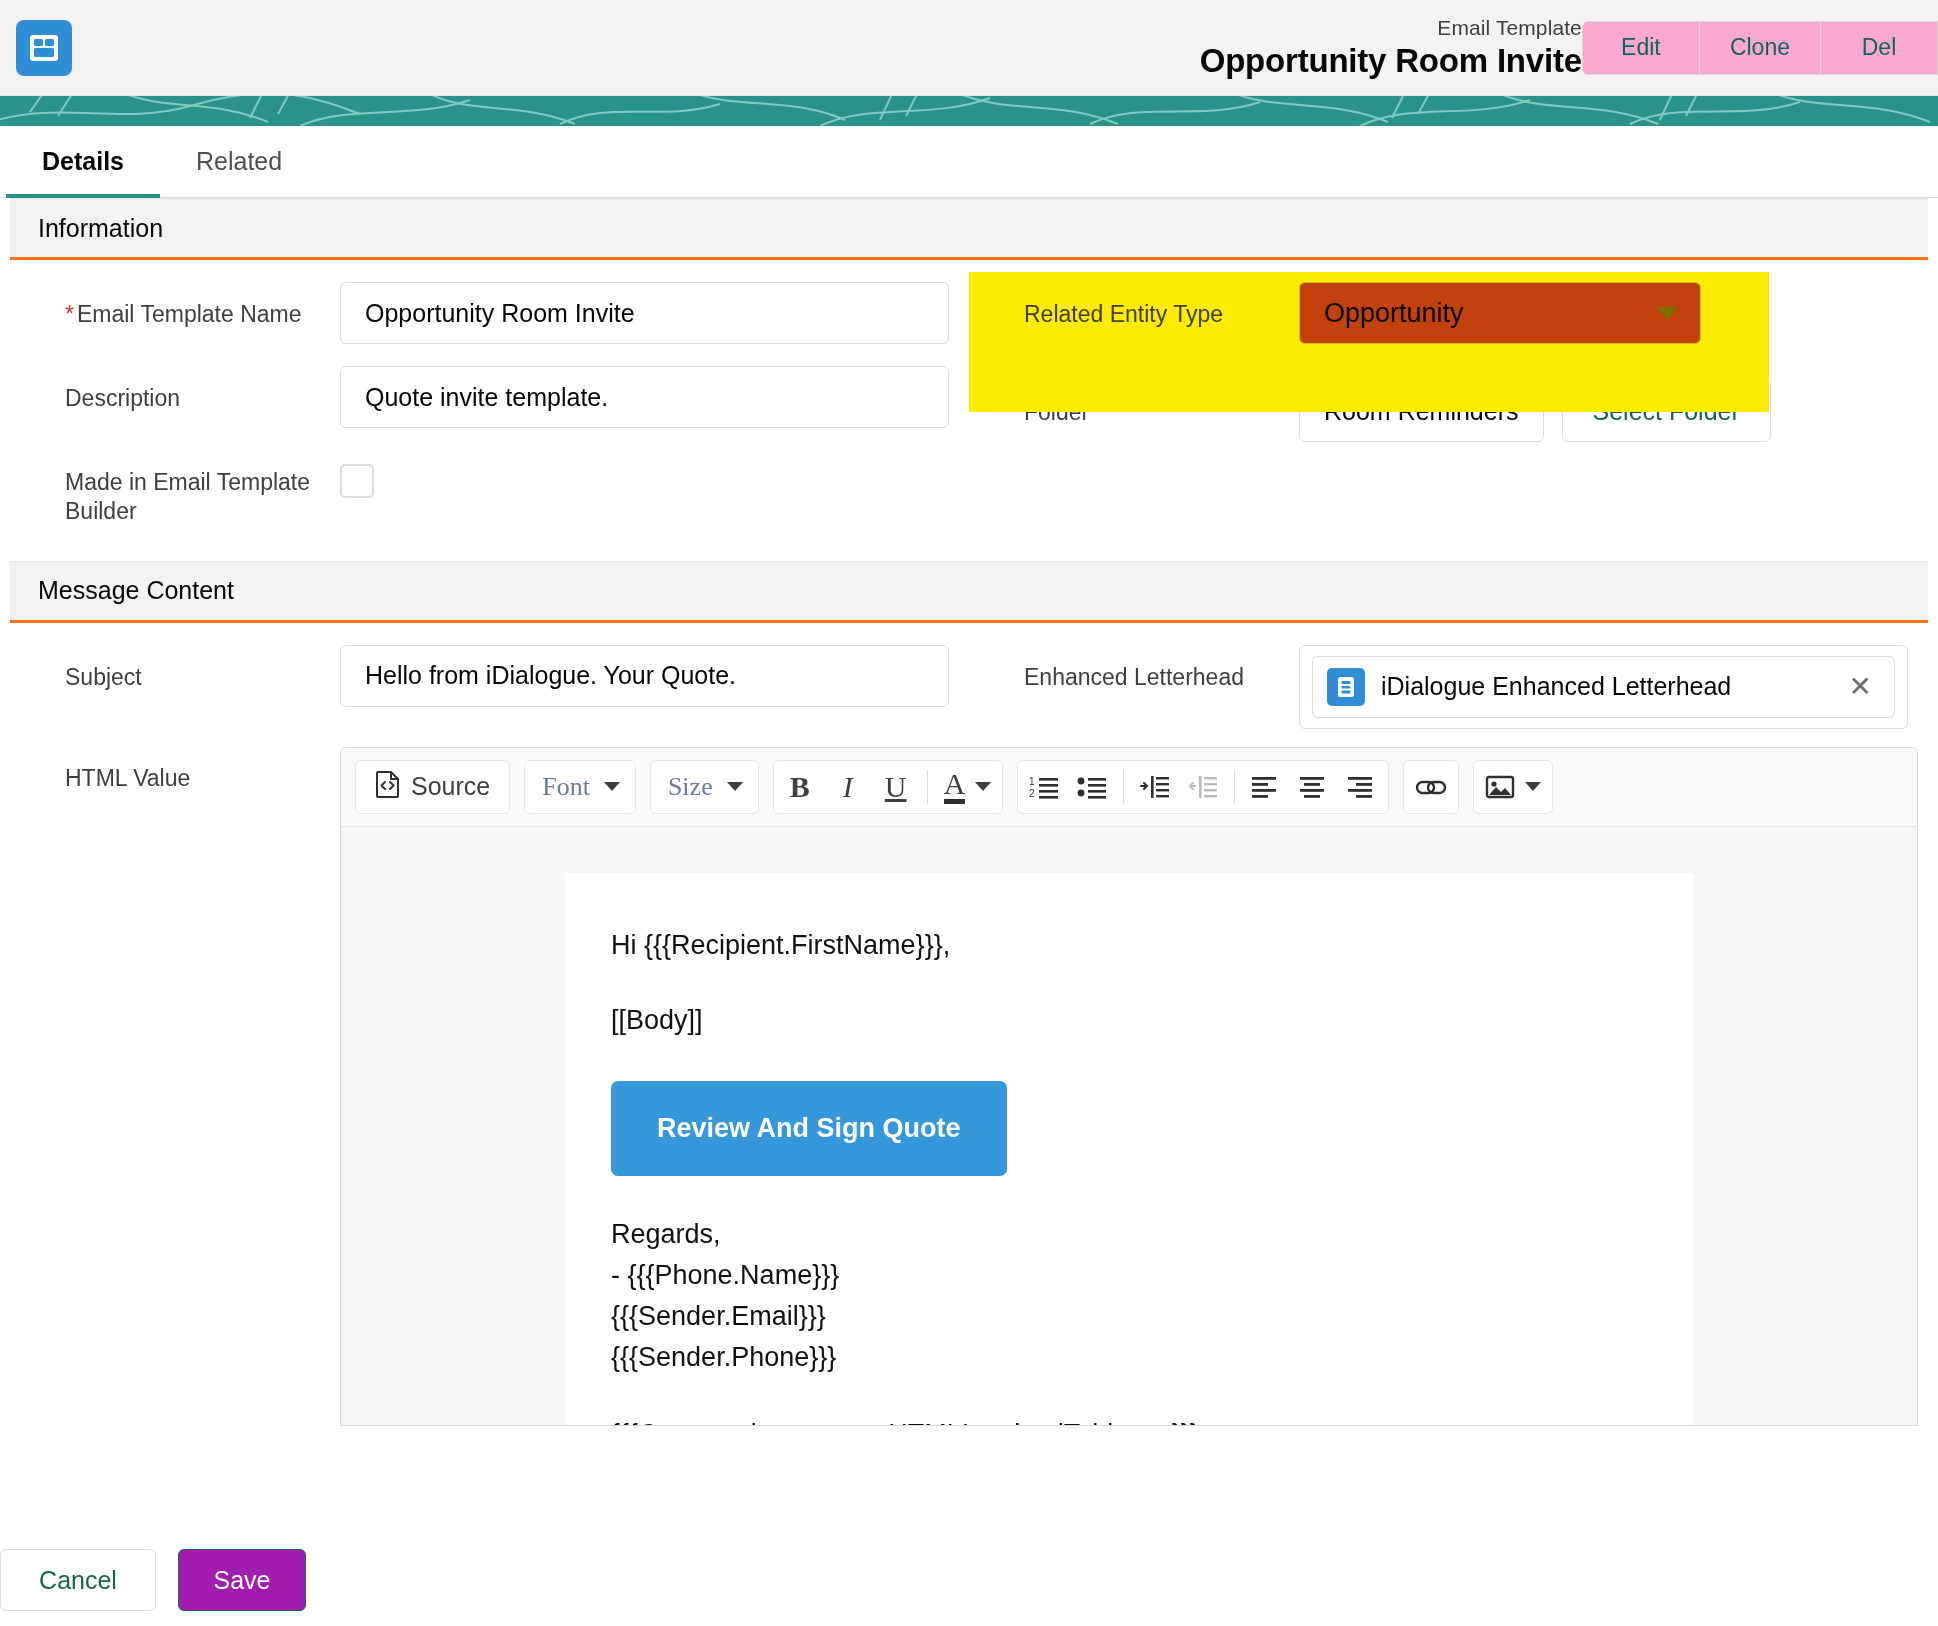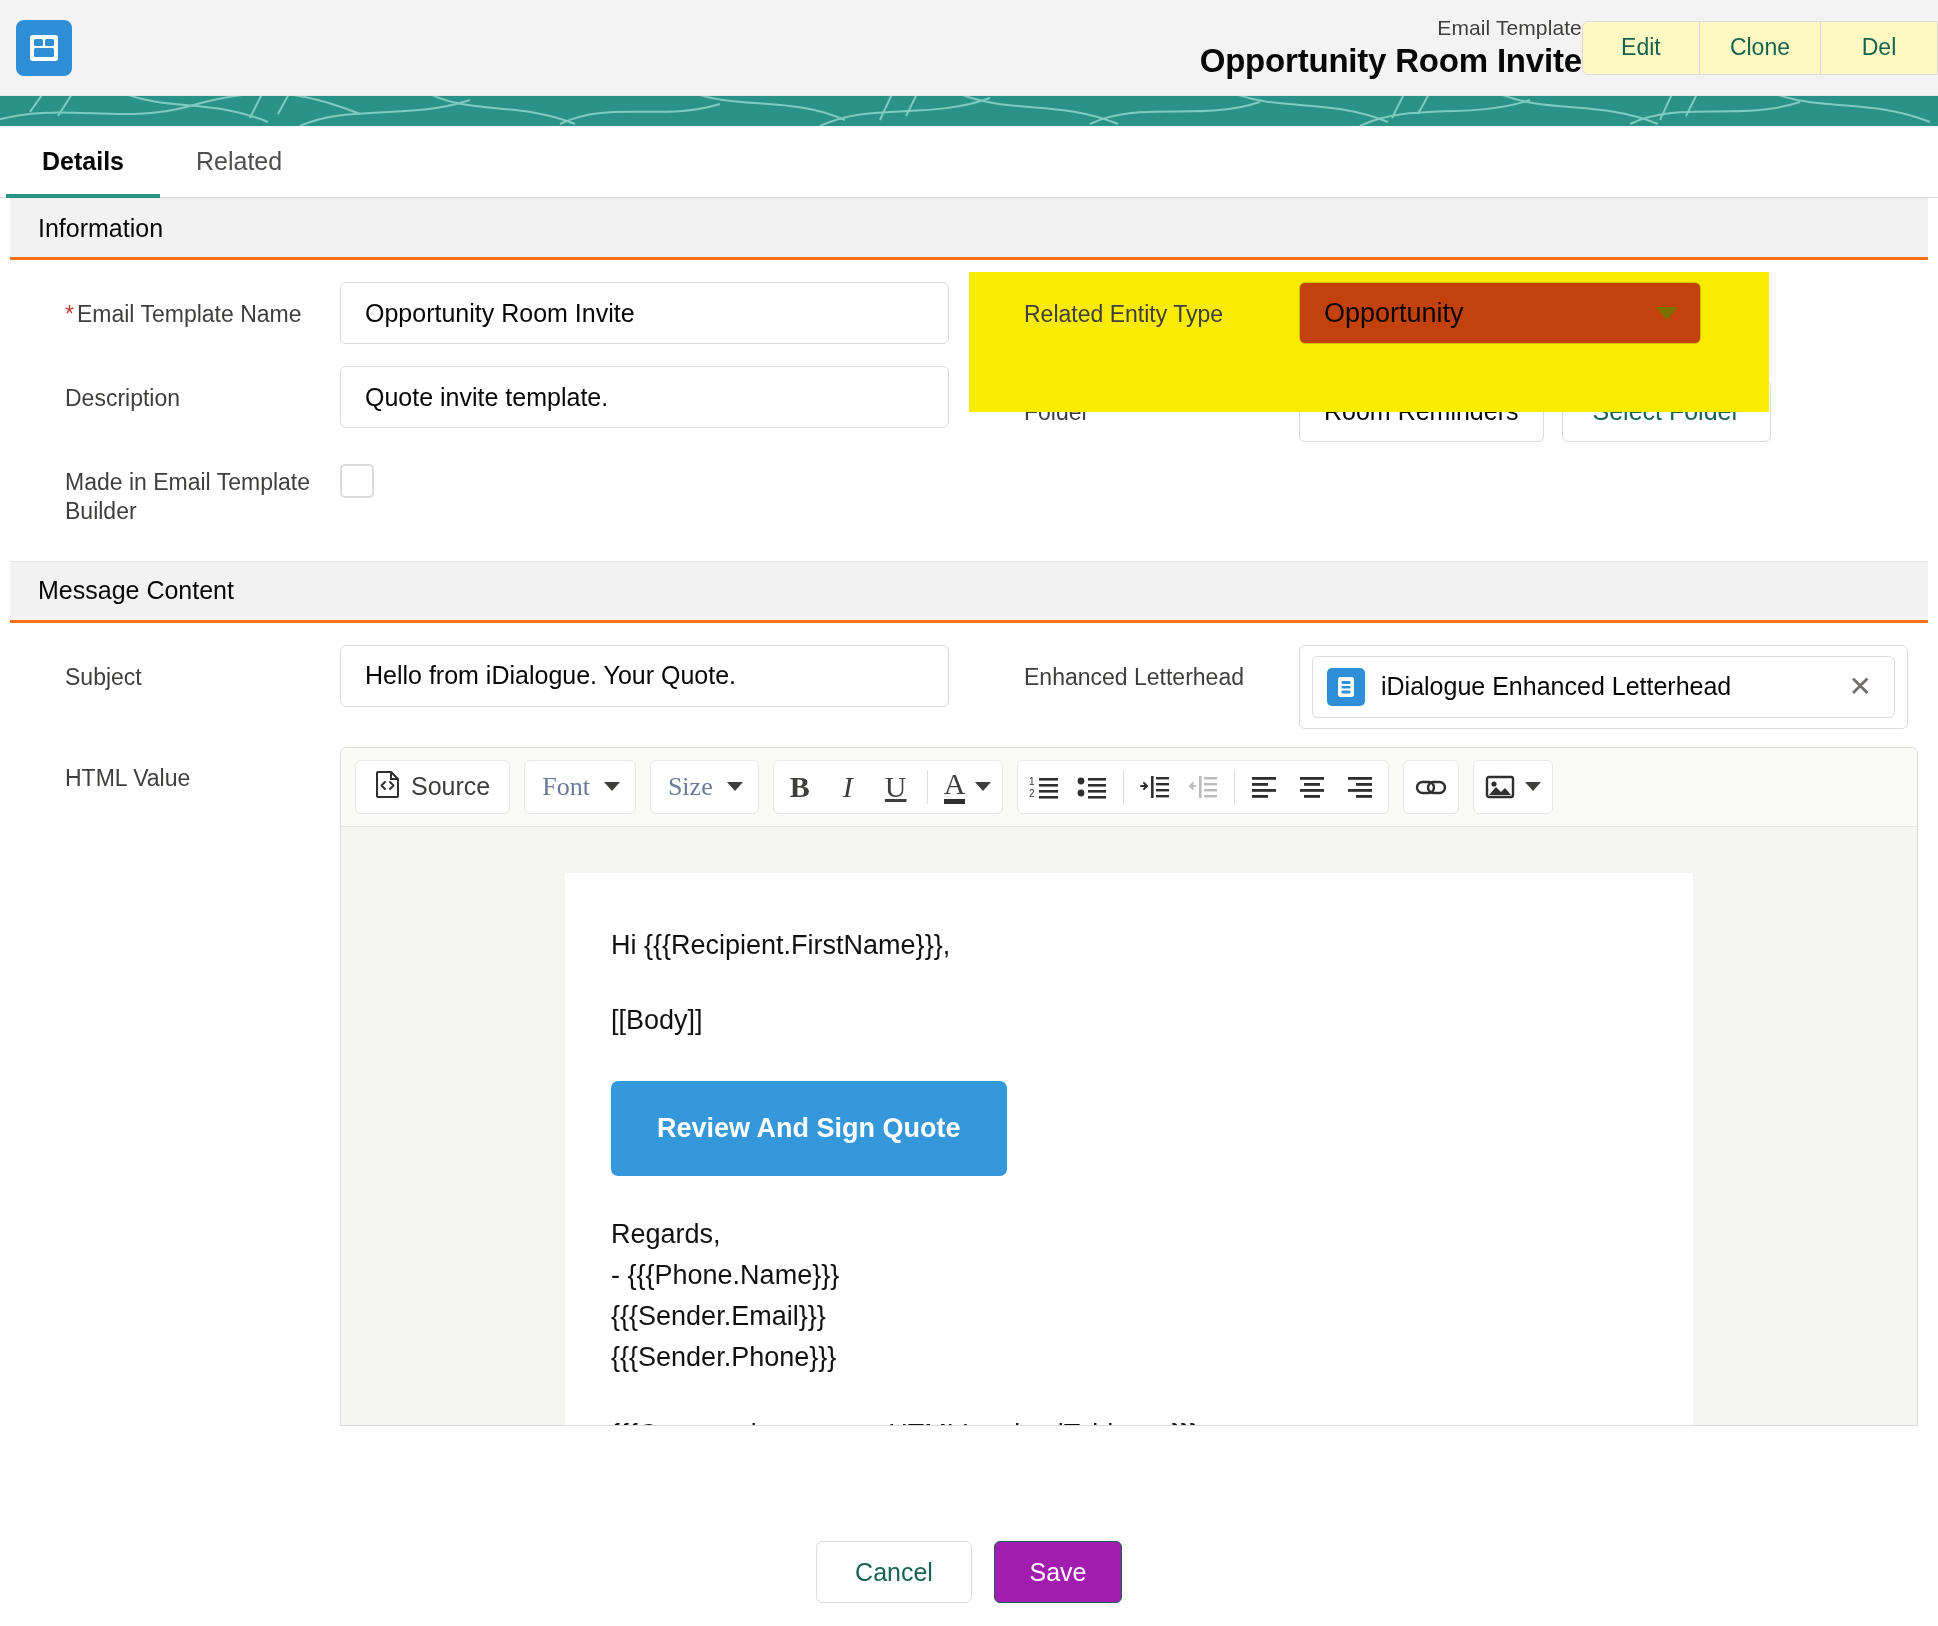--- a/index.html
+++ b/index.html
@@ -40,21 +40,21 @@
     line-height: 1.15; letter-spacing: -.2px;
   }
   .header-actions {
     display: flex; align-items: center;
     margin-right: 0; flex: 0 0 auto; padding-right: 0;
   }
   .hdr-btn {
     height: 54px;
     min-width: 118px;
     padding: 0 30px;
-    background: #fef9c3;
+    background: #f9a8d4;
     border: 1px solid #dddbda;
     color: #16644f;
     font-size: 23px;
     font-family: "Liberation Sans", sans-serif;
     display: flex; align-items: center; justify-content: center;
     cursor: pointer;
     white-space: nowrap;
     margin-left: -1px;
   }
   .hdr-btn:first-child { border-radius: 6px 0 0 6px; margin-left: 0; }
@@ -305,23 +305,23 @@
     padding: 27px 46px;
     border-radius: 7px;
     margin: 6px 0 38px 0;
     cursor: pointer;
   }
   .sig-block { margin: 0 0 36px 0; }
 
   
   .footer {
     position: absolute;
-    left: 0; right: 0; bottom: 8px;
+    left: 0; right: 0; bottom: 0;
     height: 92px;
-    display: flex; align-items: center; justify-content: center;
+    display: flex; align-items: center; justify-content: flex-start;
     gap: 22px;
     background: transparent;
     pointer-events: none;
   }
   .footer > * { pointer-events: auto; }
   .f-cancel {
     height: 62px; min-width: 156px;
     background: #fff; border: 1px solid #dddbda; border-radius: 6px;
     color: #16644f; font-size: 25px;
     display: flex; align-items: center; justify-content: center;

